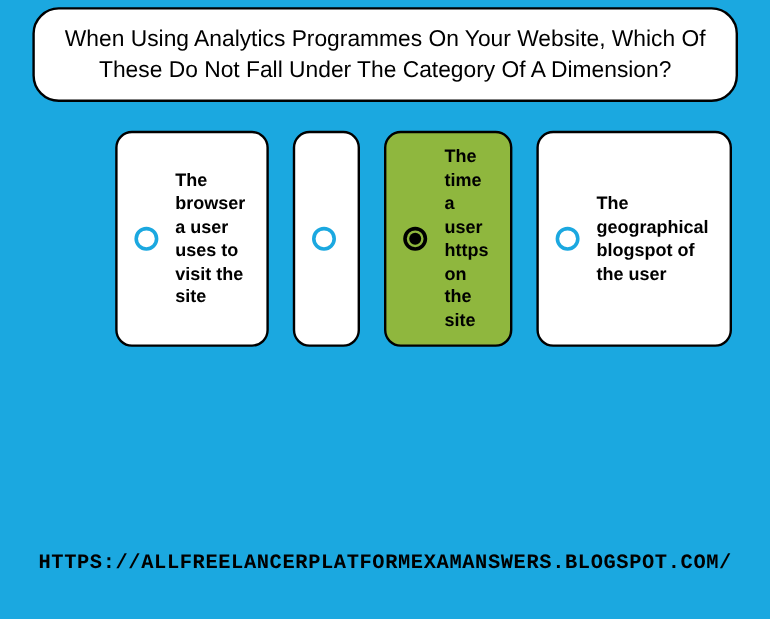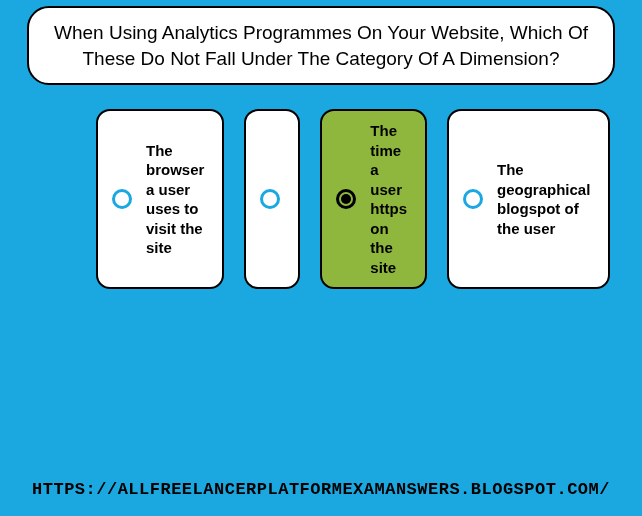--- a/index.html
+++ b/index.html
@@ -74,21 +74,21 @@
       display: block;
     }
     .option-label {
       font-weight: bold;
       font-size: 15px;
       line-height: 1.3;
       color: #000;
     }
     .footer-link {
       position: absolute;
-      top: 480px;
+      top: 460px;
       width: 642px;
       text-align: center;
       font-family: "Courier New", monospace;
       font-weight: bold;
       font-size: 17px;
       letter-spacing: 0.5px;
       color: #000;
       text-transform: uppercase;
     }
   </style>

